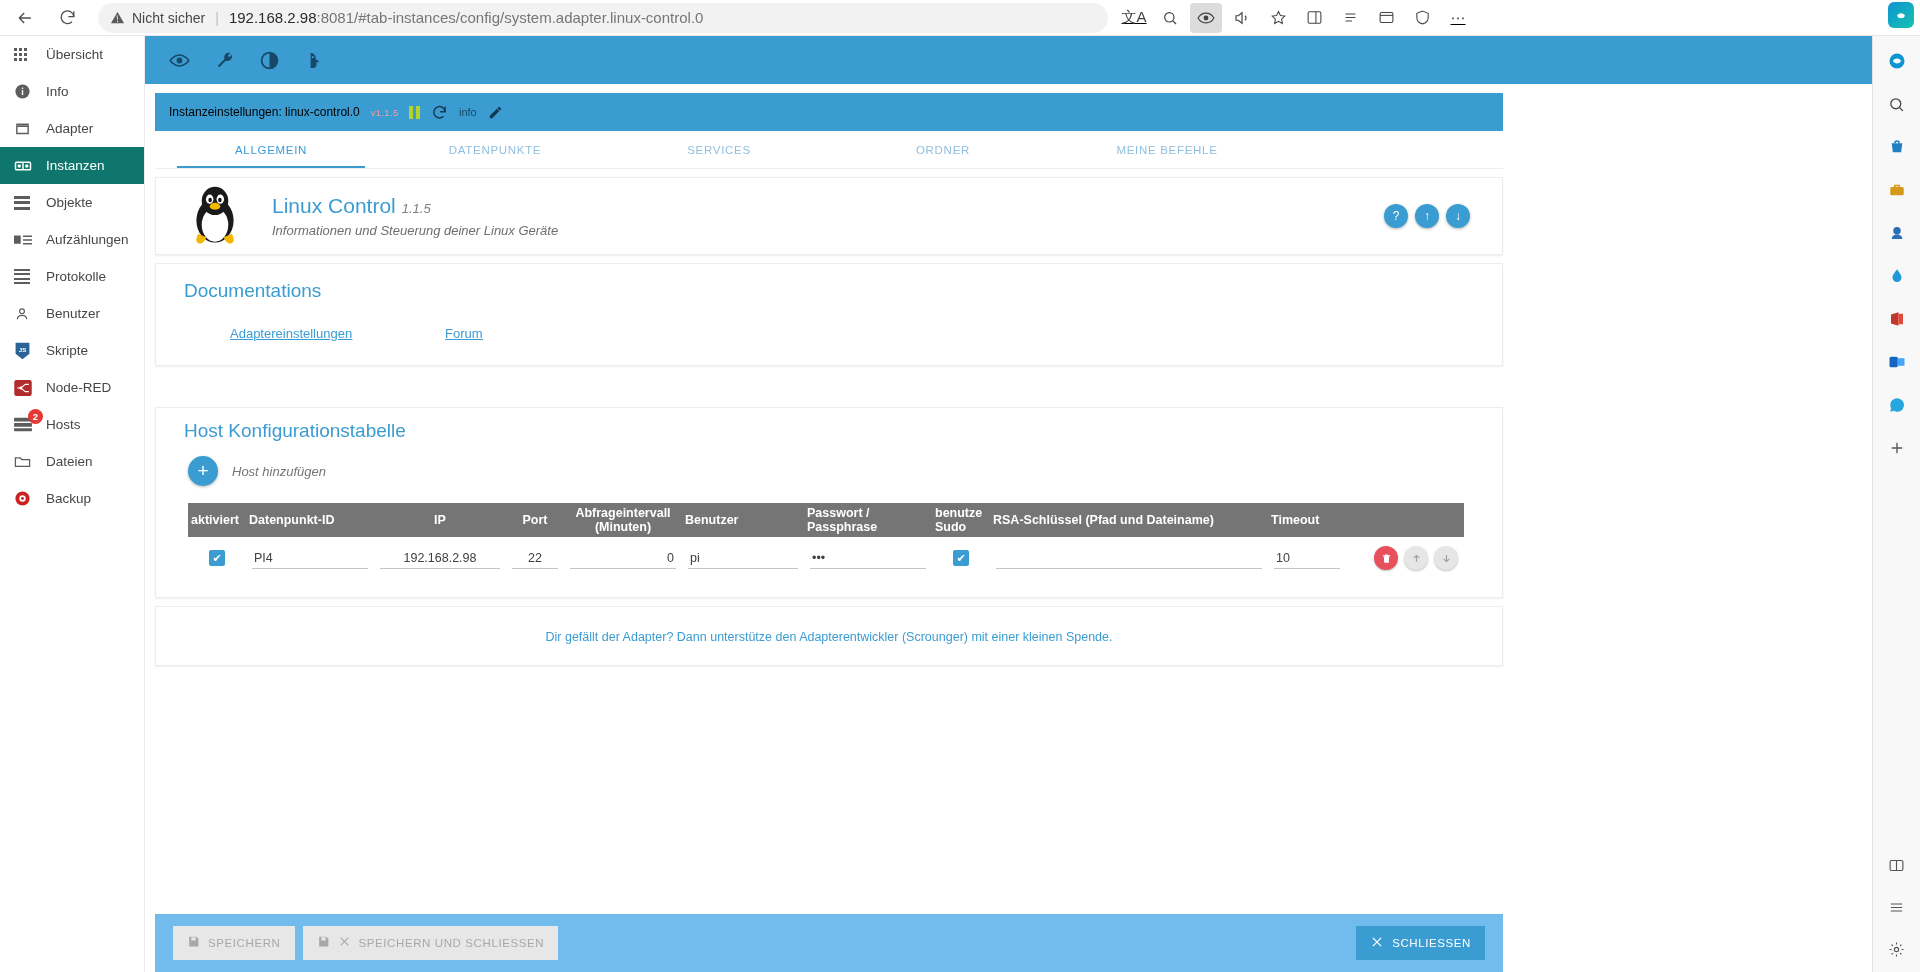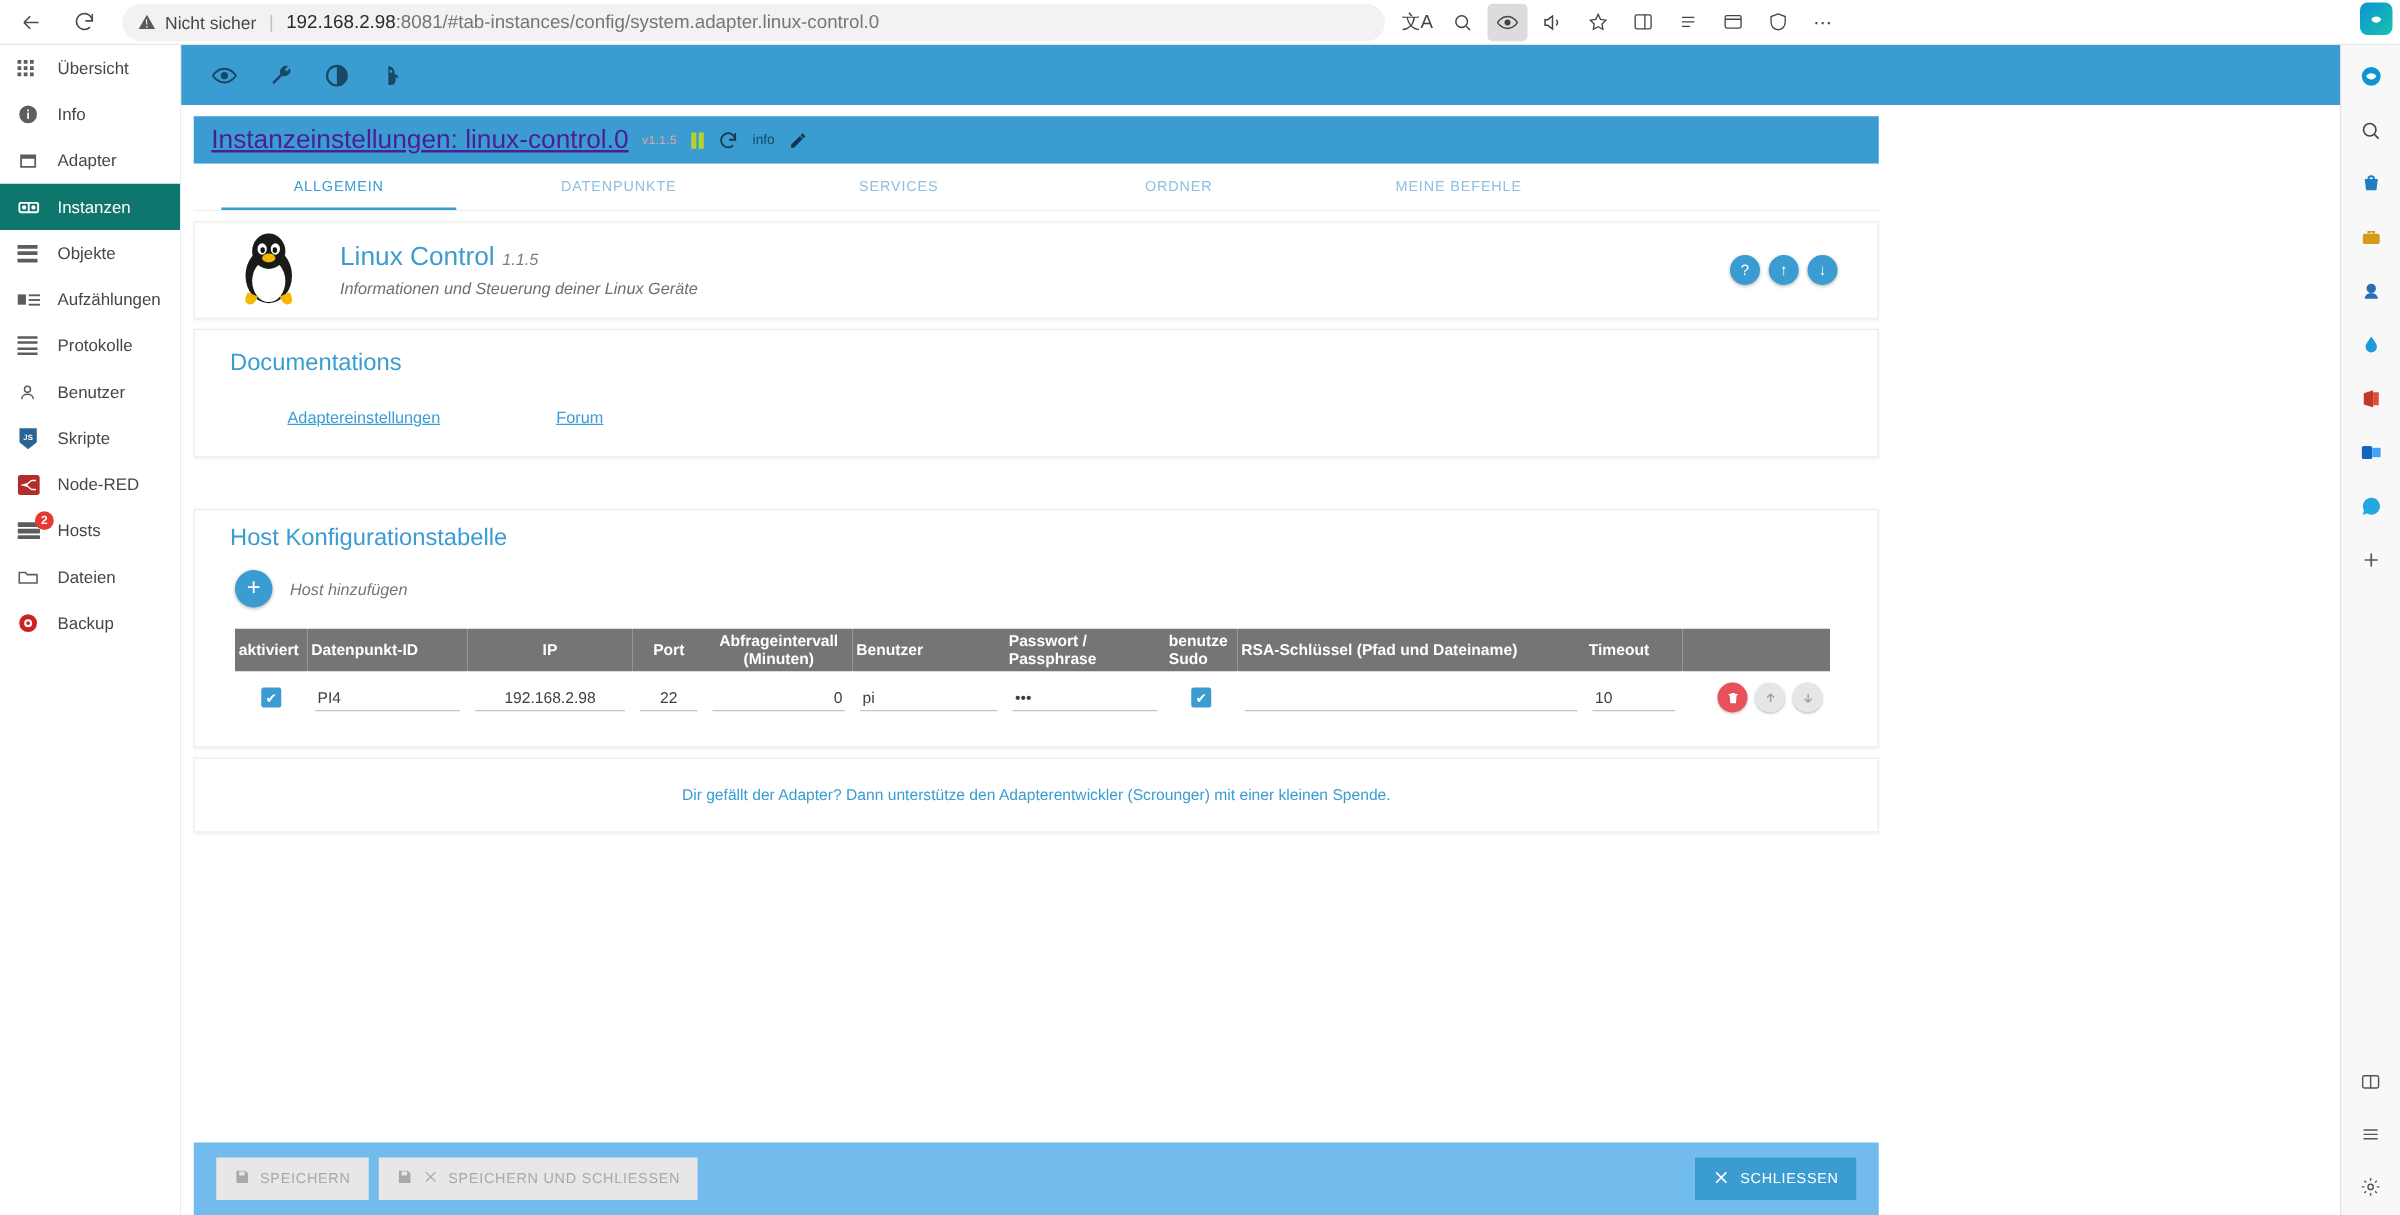--- a/index.html
+++ b/index.html
@@ -40,20 +40,21 @@
     max-width: 1010px;
   }
   .omnibox .warn-icon { margin-right: 7px; color: #5a5a5a; display:flex; }
   .omnibox .warn-text { color: #474747; font-size: 14px; }
   .omnibox .divider { color: #c0c0c0; margin: 0 10px; font-weight: 300; }
   .omnibox .url { color: #2b2b2b; font-size: 15px; white-space: nowrap; }
   .omnibox .url .dim { color: #767676; }
   .chrome-icons {
     display: flex; align-items: flex-end; gap: 4px;
     padding-right: 8px;
+    text-decoration: underline;
   }
   .chrome-icon {
     width: 32px; height: 30px;
     display: flex; align-items: center; justify-content: center;
     color: #444; border-radius: 4px; font-size: 15px;
   }
   .chrome-icon.active { background: #dcdcdc; }
 
   
   .edge-sidebar {
@@ -185,21 +186,21 @@
     width: 1348px;
     bottom: 0;
   }
   .cfg-header {
     height: 38px;
     background: #3b9cd2;
     display: flex; align-items: center;
     padding-left: 14px;
     gap: 11px;
   }
-  .cfg-title { font-size: 21px; color: #4c1d95; text-decoration: underline; }
+  .cfg-title { font-size: 12px; color: #000000; }
   .cfg-ver { font-size: 9.5px; color: #e8a0a0; letter-spacing: .3px; text-align: right; }
   .pause-ic { display:flex; gap:2.5px; }
   .pause-ic i { width:4px;height:13px;background:#b5d42a;display:block;}
   .cfg-refresh { color:#17384f; display:flex; }
   .cfg-info { font-size: 11px; color:#164a69; }
   .cfg-pencil { color:#11354c; display:flex;}
 
   .tabs {
     height: 38px;
     background: #ffffff;
@@ -248,21 +249,21 @@
   .rbtn {
     width: 24px; height: 24px; border-radius: 50%;
     background: #3b9cd2;
     display:flex;align-items:center;justify-content:center;
     color:#fff; font-size: 12px;
     box-shadow: 0 1px 3px rgba(0,0,0,0.3);
   }
 
   .docs-card { padding: 16px 0 24px 0;}
   .docs-title { font-size: 19px; color:#3b9cd2; padding-left: 28px; }
-  .docs-links { display:flex; padding-left: 74px; margin-top: 24px; }
+  .docs-links { display:flex; padding-left: 74px; margin-top: 24px; text-decoration: underline; }
   .docs-link { font-size: 13px; color:#3b9cd2; }
   .docs-link:first-child { width: 215px; }
 
   .table-card { padding: 12px 0 18px 0; margin-top: 41px; }
   .table-title { font-size:19px; color:#3b9cd2; padding-left:28px;}
   .add-row { display:flex; align-items:center; padding-left: 32px; margin-top: 14px;}
   .add-btn {
     width: 30px; height:30px; border-radius:50%;
     background:#3b9cd2; color:#fff;
     display:flex;align-items:center;justify-content:center;

